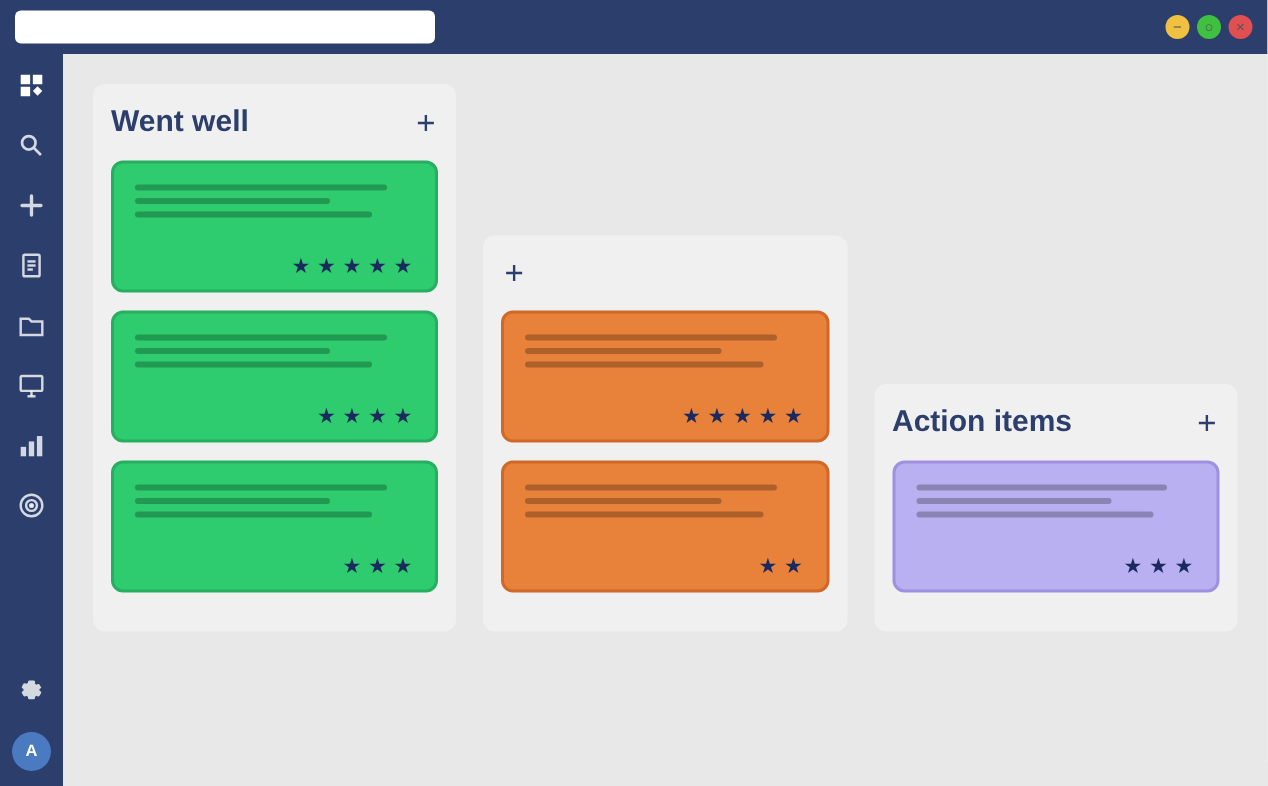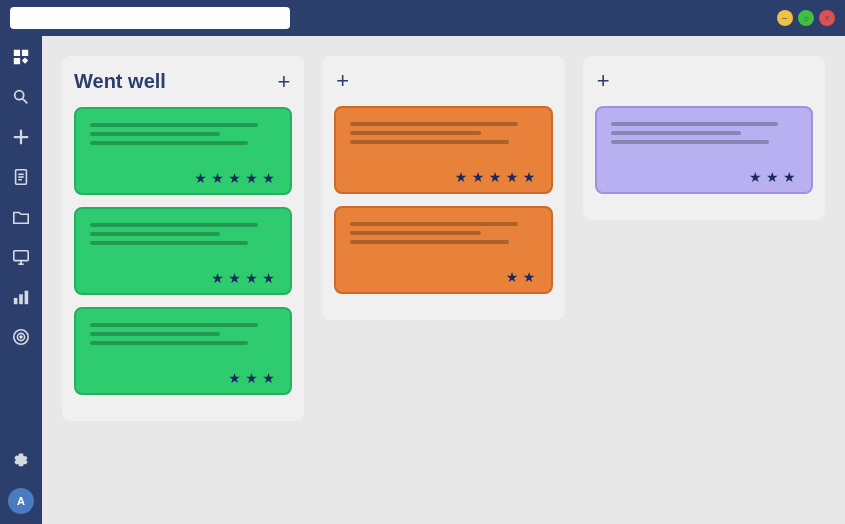--- a/index.html
+++ b/index.html
@@ -99,21 +99,21 @@
       flex: 1;
       background: #e8e8e8;
       padding: 20px;
       overflow-y: auto;
     }
 
     
     .columns {
       display: flex;
       gap: 18px;
-      align-items: flex-start;
+      align-items: flex-end;
     }
     .column {
       flex: 1;
       background: #f0f0f0;
       border-radius: 8px;
       padding: 14px 12px;
       min-height: 80px;
     }
     .column-header {
       display: flex;
@@ -349,20 +349,21 @@
           </div>
           <div class="card-stars">
             <span class="star"></span>
             <span class="star"></span>
           </div>
         </div>
       </div>
 
       <div class="column">
         <div class="column-header">
+          <span class="column-title">Action items</span>
           <button class="column-add-btn">+</button>
         </div>
 
         <div class="card purple">
           <div class="card-lines">
             <div class="card-line l2"></div>
             <div class="card-line l1"></div>
             <div class="card-line l3"></div>
           </div>
           <div class="card-stars">

